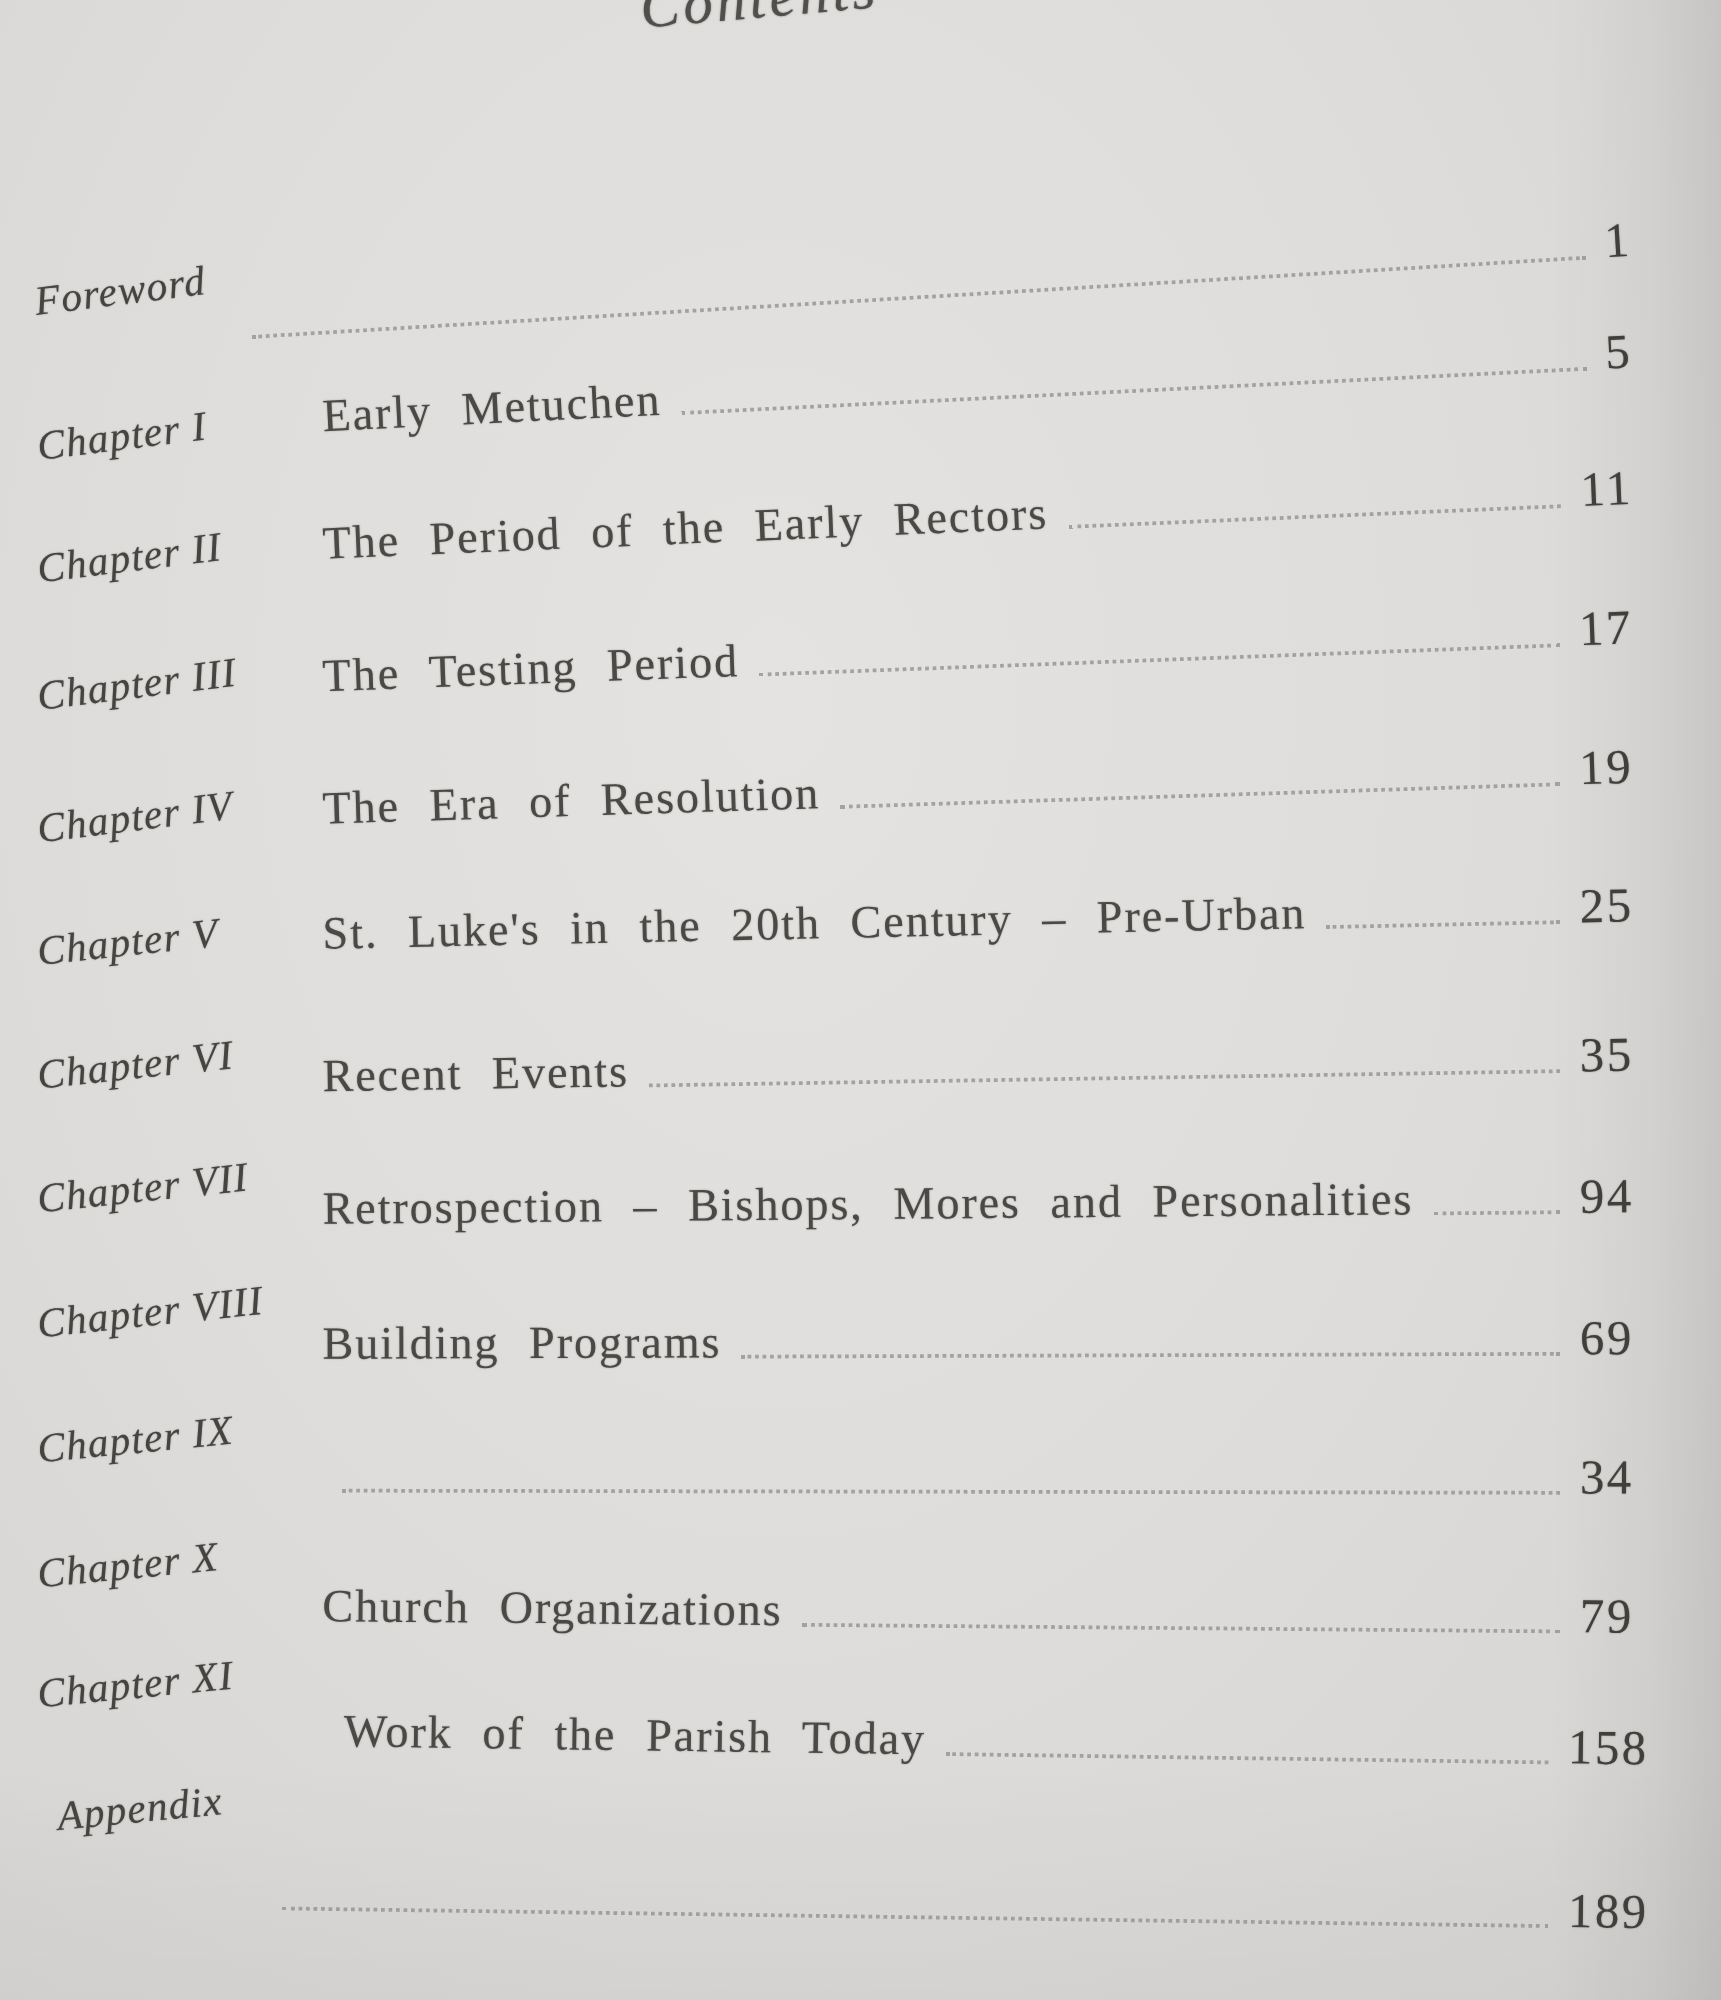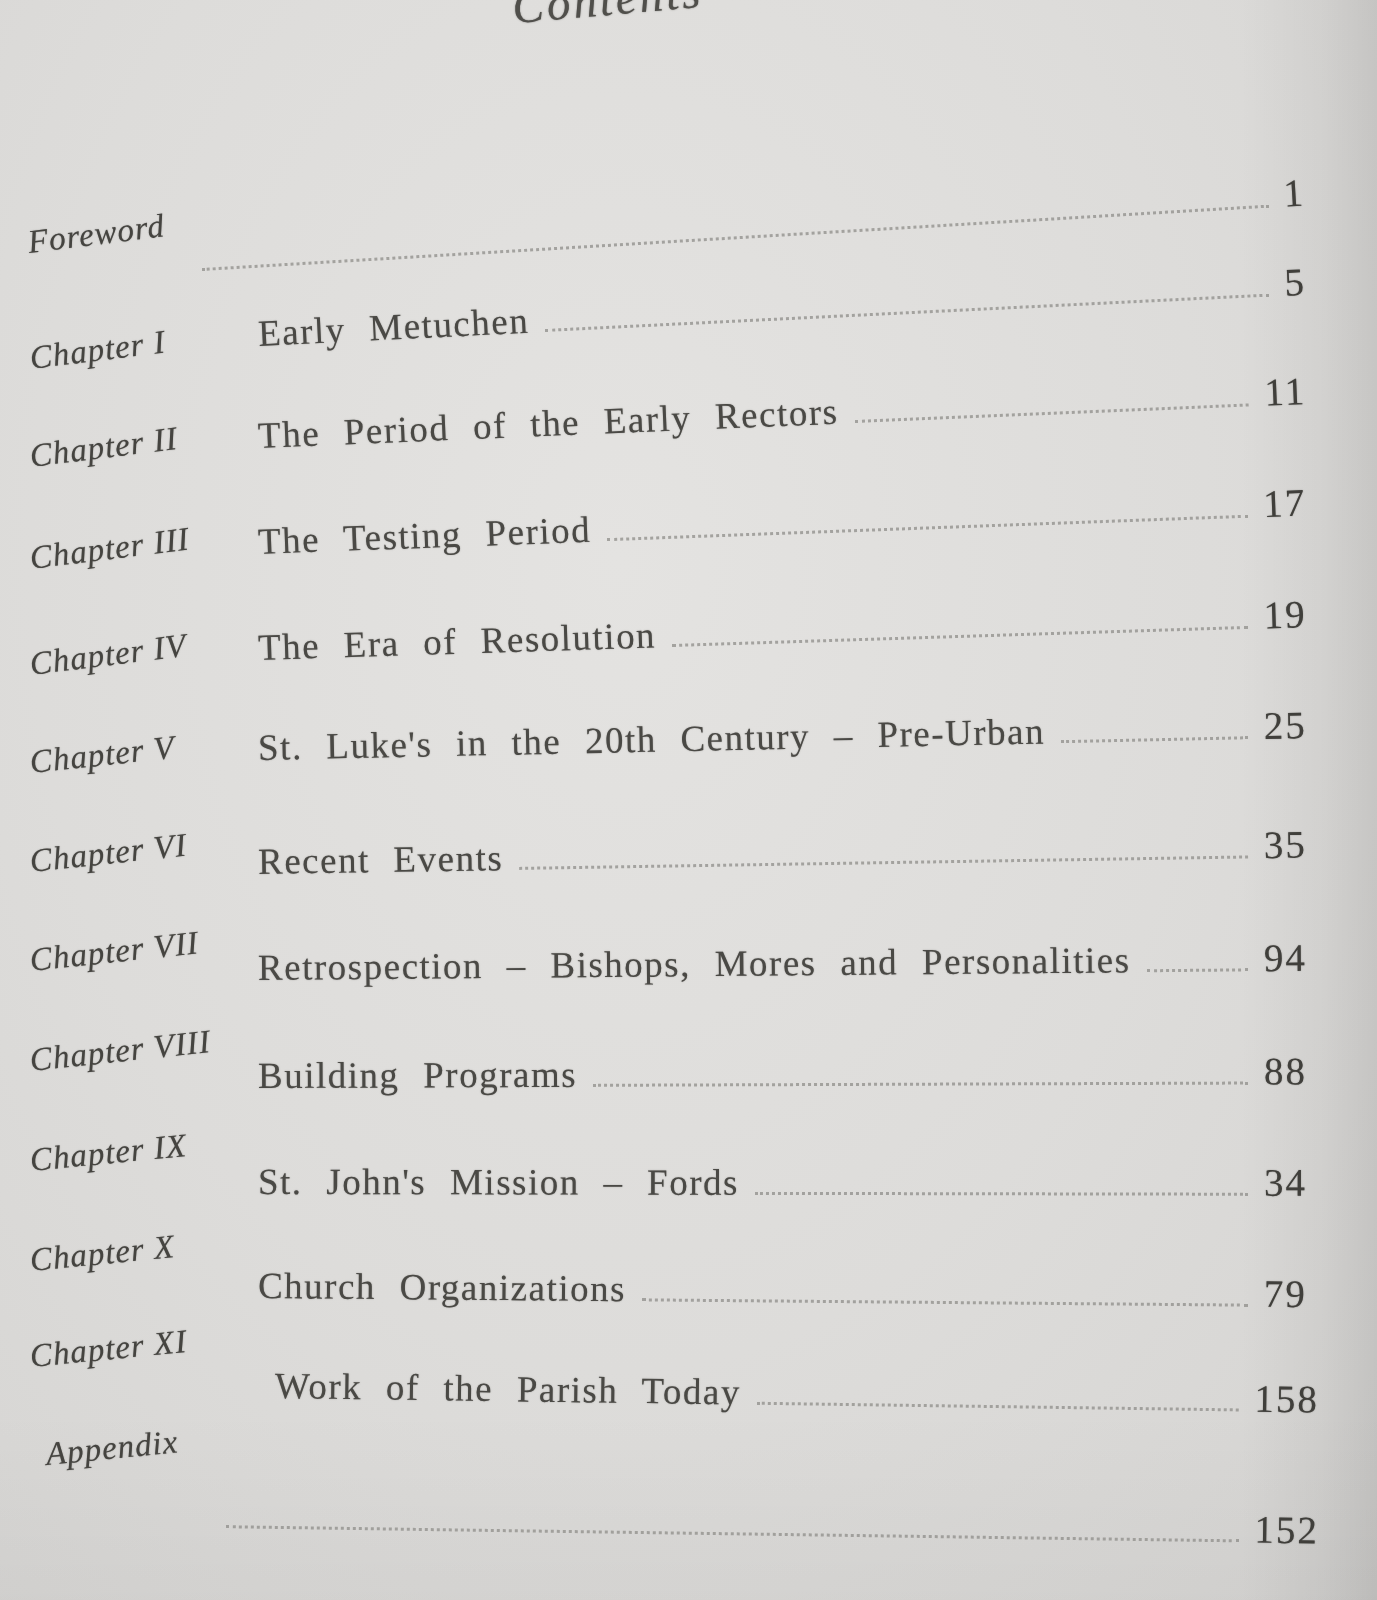--- a/index.html
+++ b/index.html
@@ -175,28 +175,27 @@
       <span class="leader"></span>
       <span class="num">94</span>
     </div>
   </div>
 
   <div class="row r8">
     <div class="label">Chapter VIII</div>
     <div class="line">
       <span class="title">Building Programs</span>
       <span class="leader"></span>
-      <span class="num">88</span>
+      <span class="num">69</span>
     </div>
   </div>
 
   <div class="row r9">
     <div class="label">Chapter IX</div>
     <div class="line">
-      <span class="title">St. John's Mission – Fords</span>
       <span class="leader"></span>
       <span class="num">34</span>
     </div>
   </div>
 
   <div class="row r10">
     <div class="label">Chapter X</div>
     <div class="line">
       <span class="title">Church Organizations</span>
       <span class="leader"></span>
@@ -211,17 +210,17 @@
       <span class="leader"></span>
       <span class="num">158</span>
     </div>
   </div>
 
   <div class="row r12">
     <div class="label">Appendix</div>
     <div class="line">
       <span class="title"></span>
       <span class="leader"></span>
-      <span class="num">152</span>
+      <span class="num">189</span>
     </div>
   </div>
 
 </div>
 
 </body></html>

